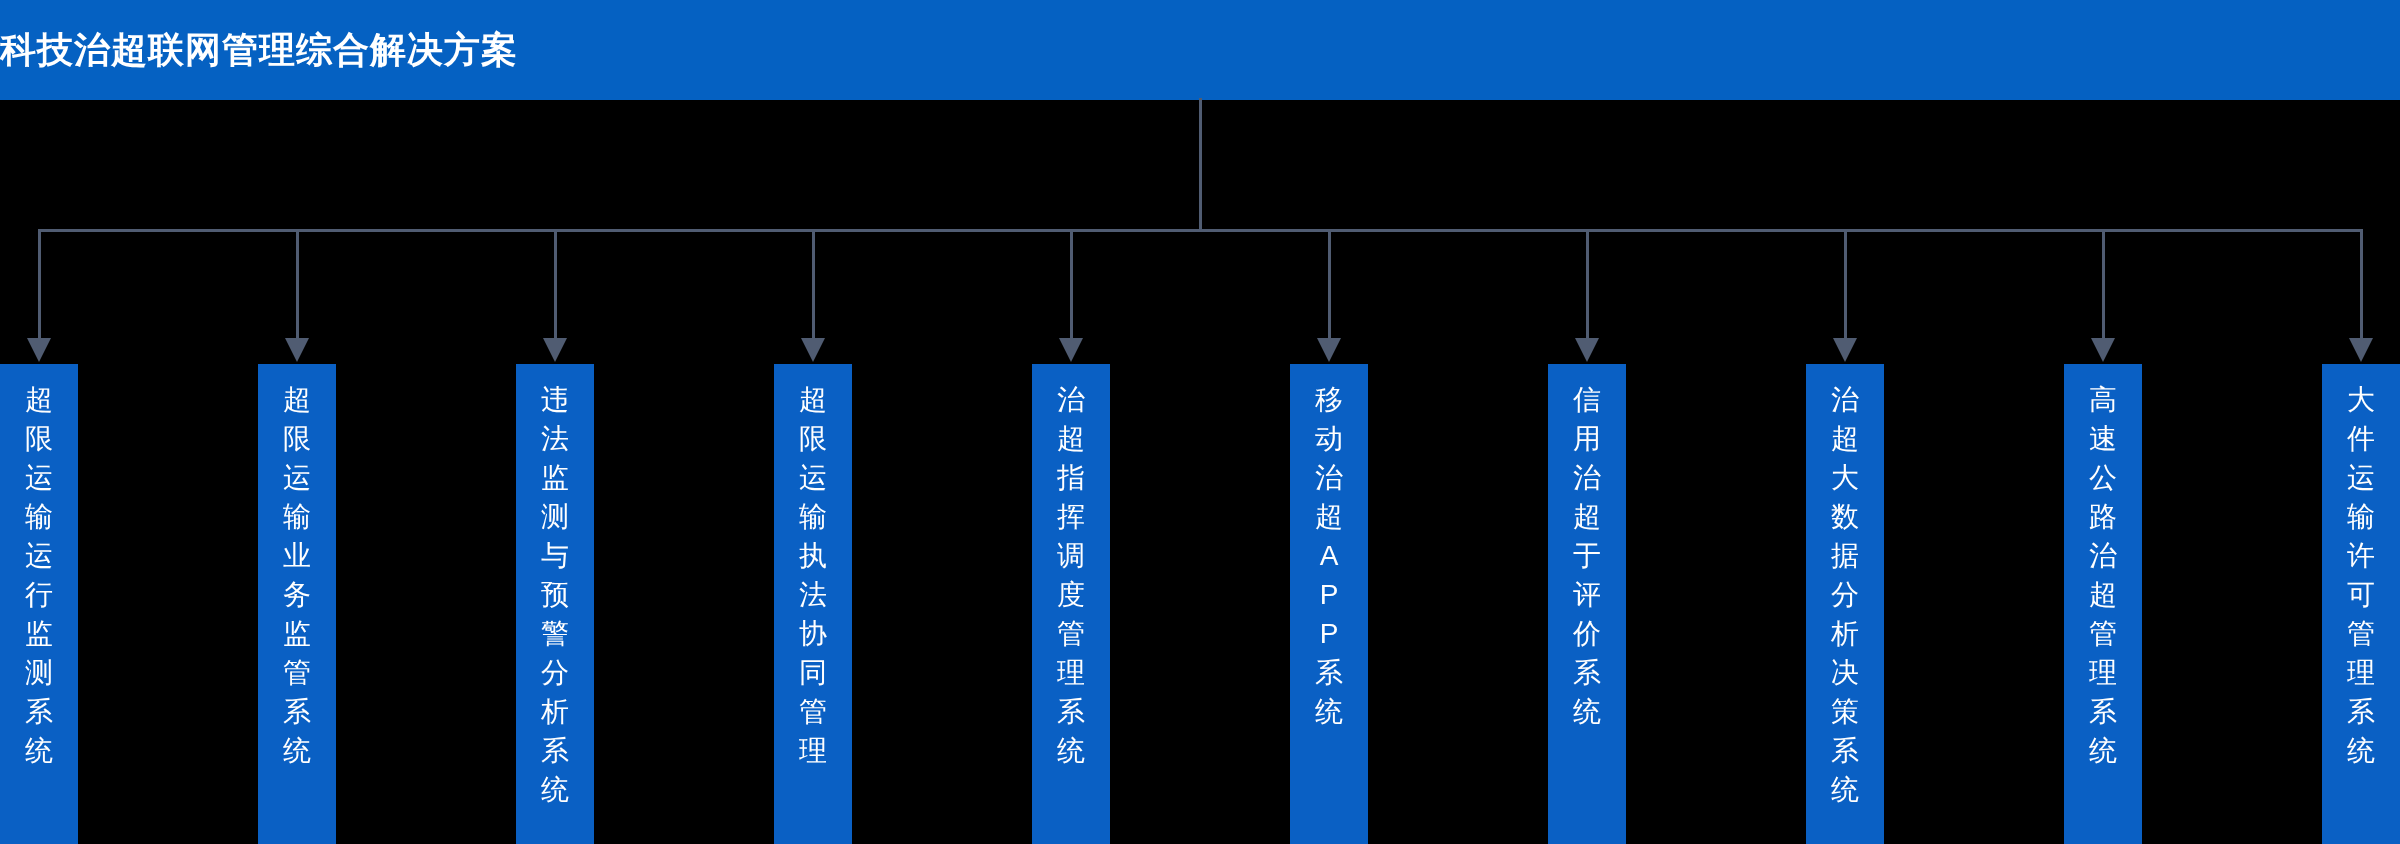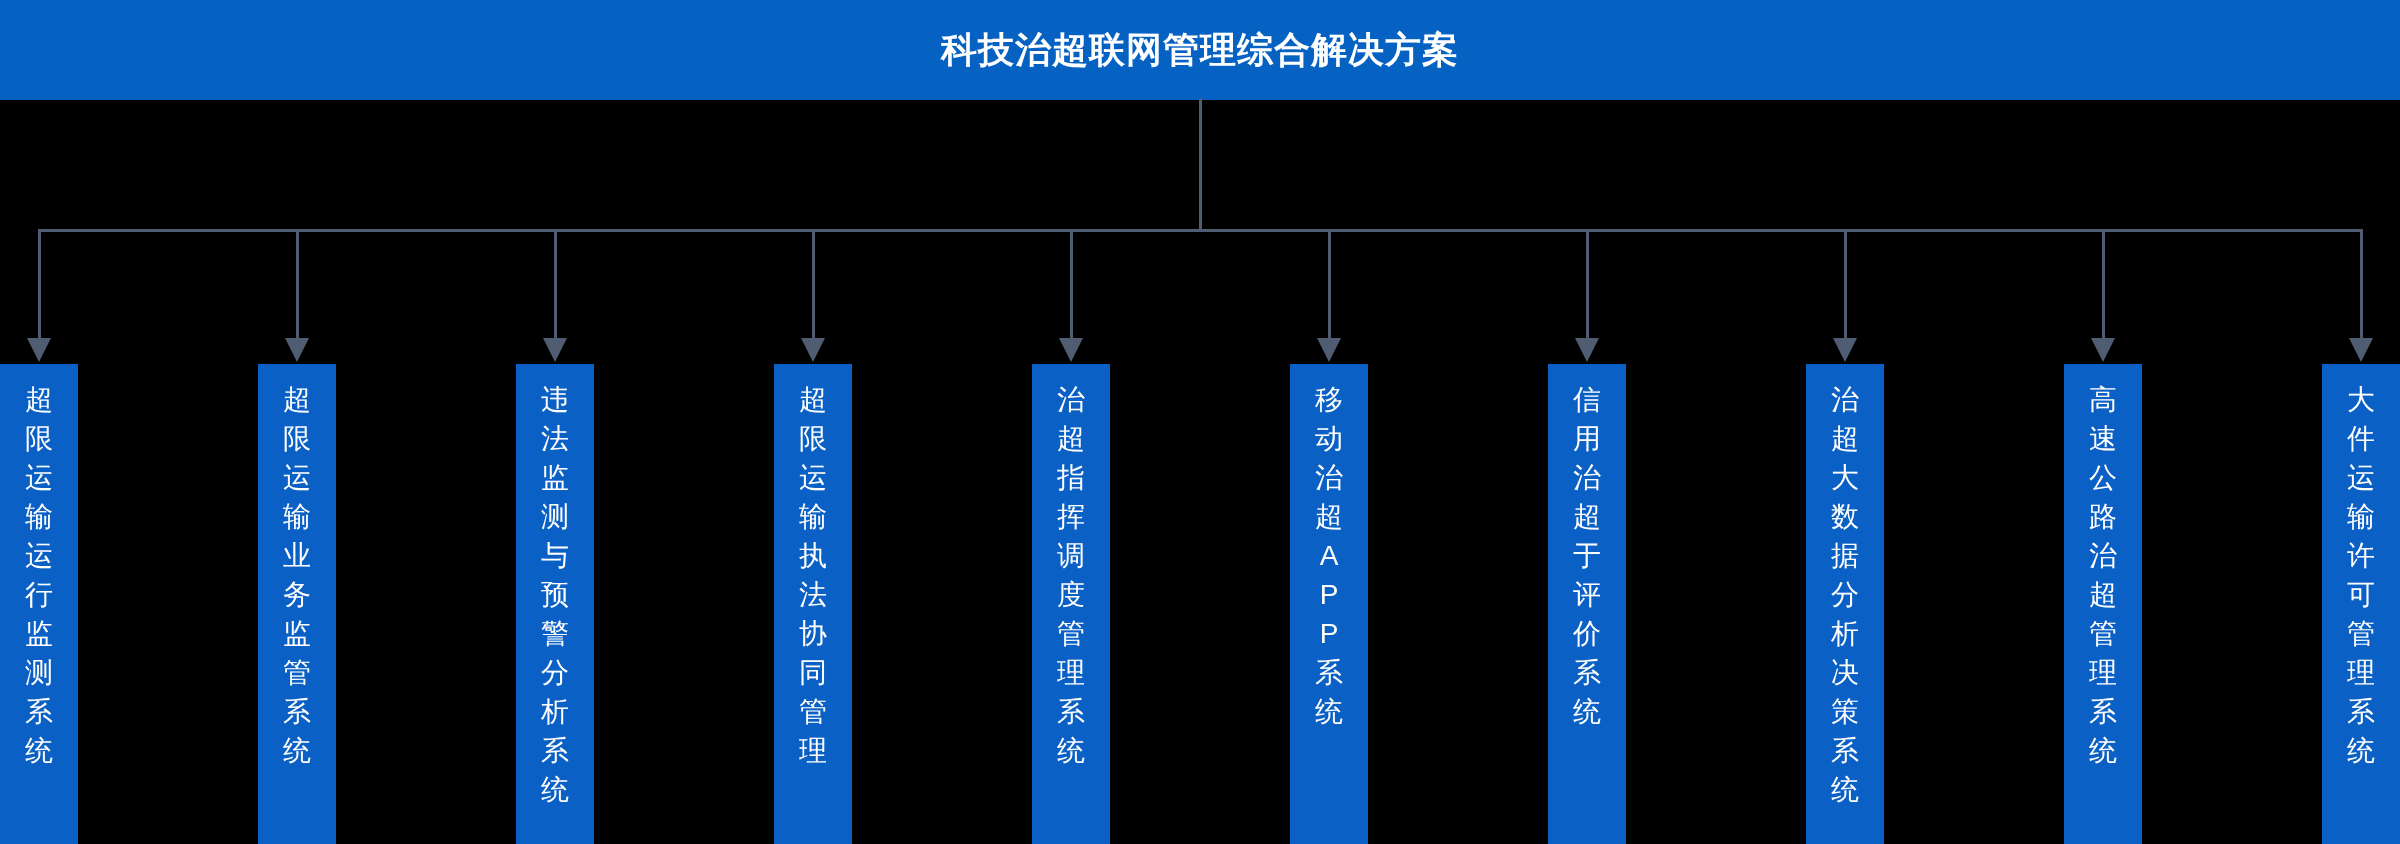--- a/index.html
+++ b/index.html
@@ -8,21 +8,21 @@
     background:var(--bg,#000);
     font-family:"Liberation Sans","DejaVu Sans",sans-serif;
     position:relative;overflow:hidden;
   }
   .canvas{position:absolute;inset:0;width:2400px;height:844px;}
 
   
   .header{
     position:absolute;top:0;left:0;width:2400px;height:100px;
     background:var(--header-bg,#0561C2);
-    display:flex;align-items:center;justify-content:center;
+    display:flex;align-items:center;
   }
   .header .title{
     color:var(--text,#fff);
     font-size:36px;font-weight:bold;letter-spacing:1px;
   }
 
   
   .stem{
     position:absolute;width:3px;background:var(--line,#505C72);
   }

